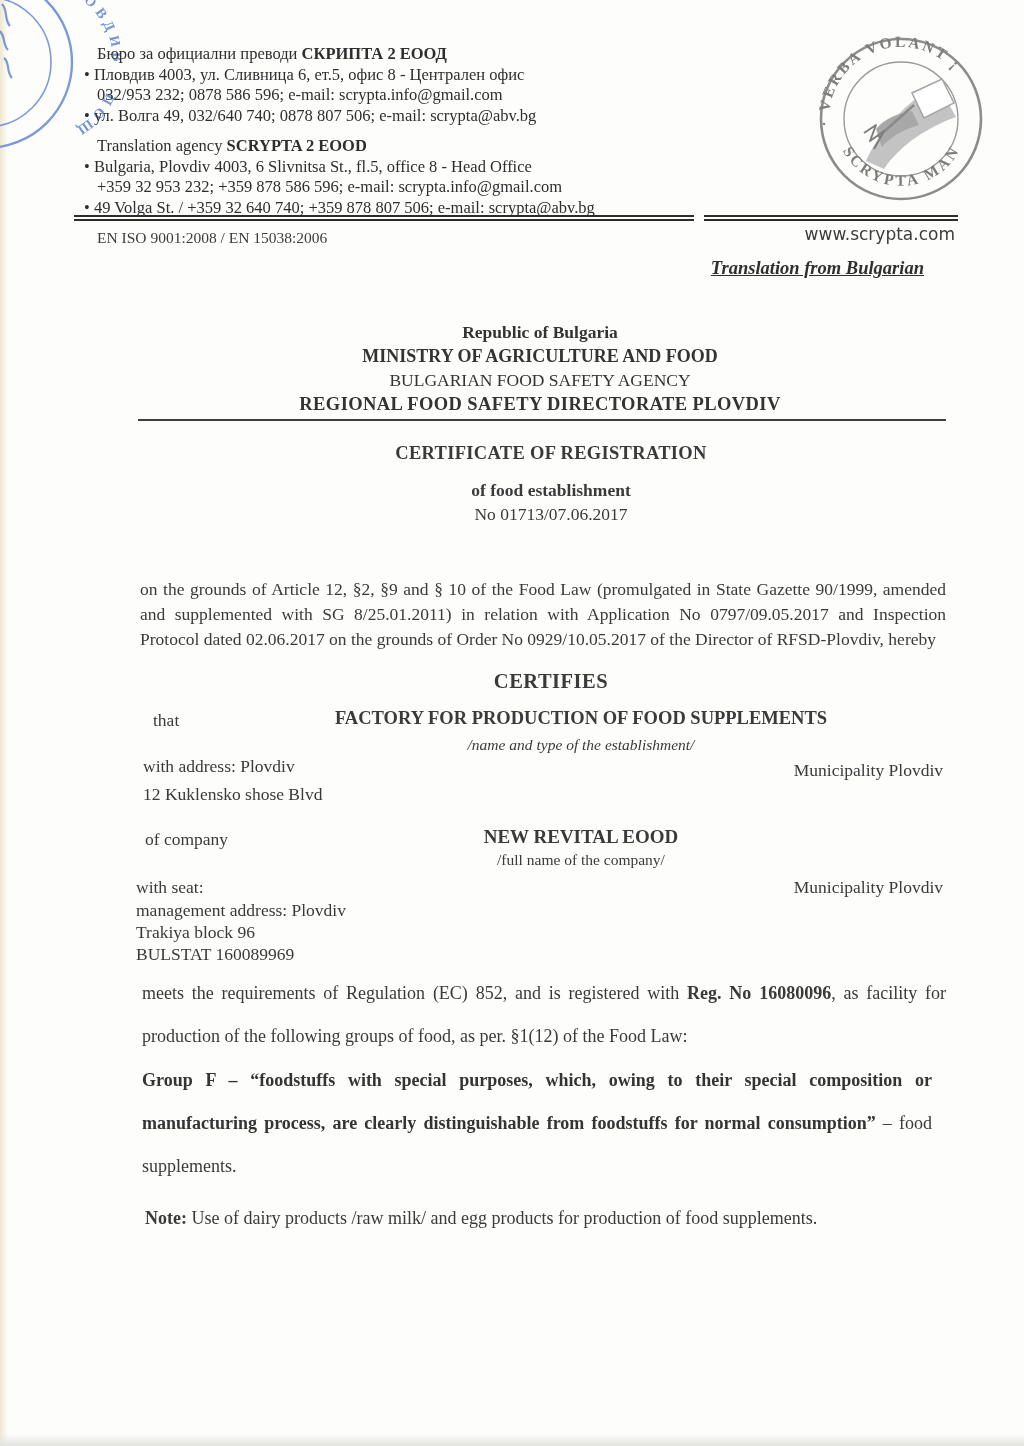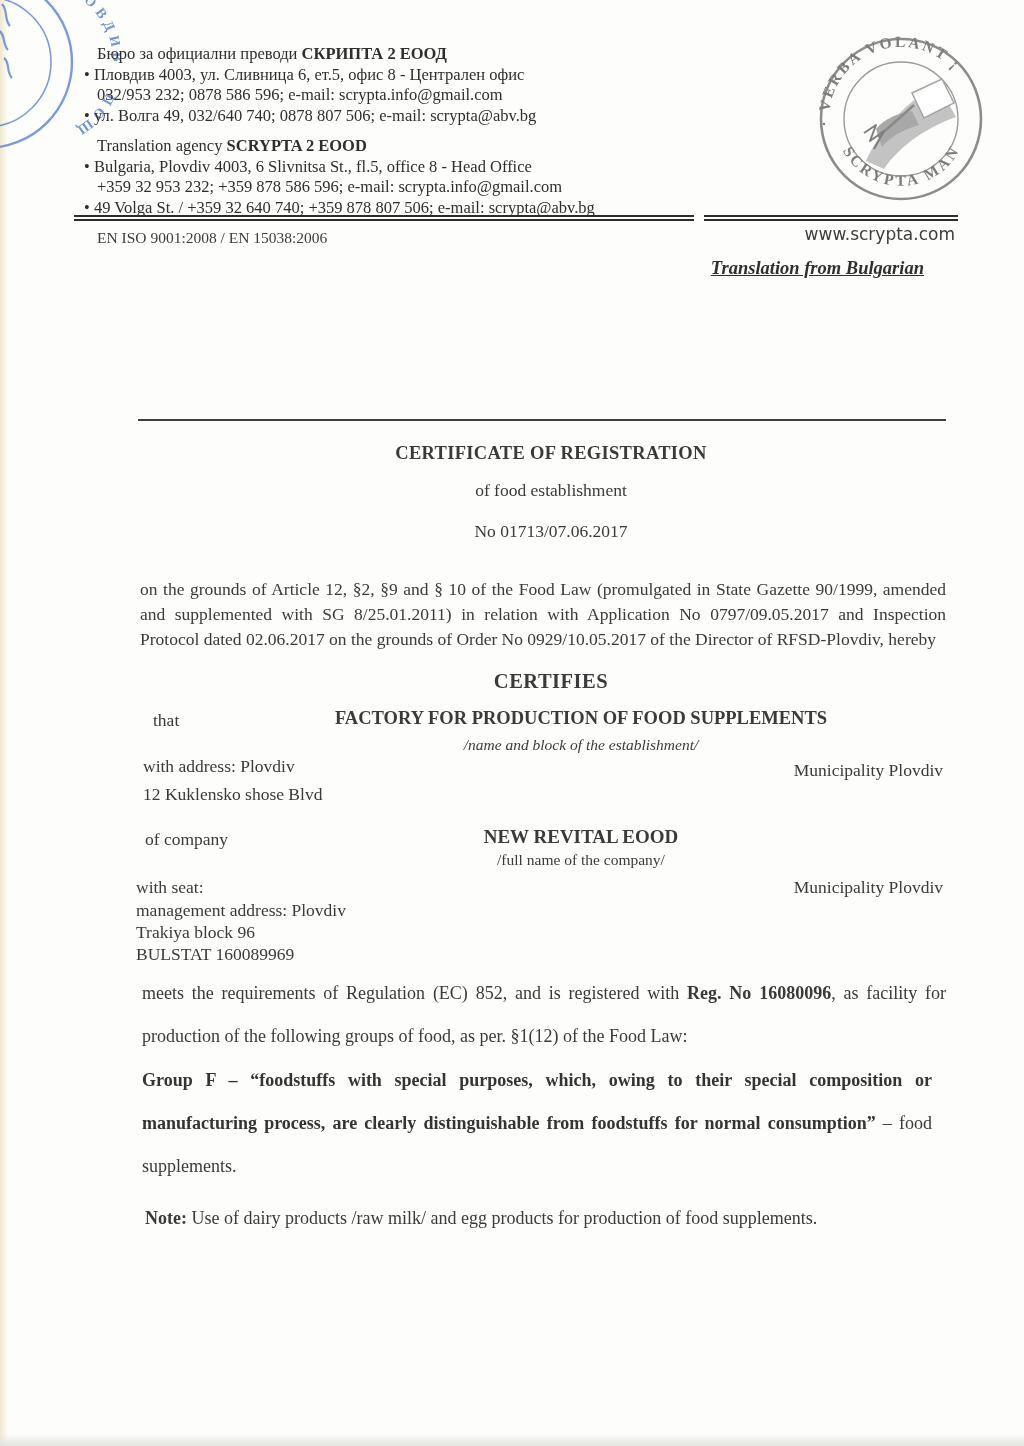--- a/index.html
+++ b/index.html
@@ -41,21 +41,21 @@
   
   .gov-block{position:absolute;left:75px;width:930px;top:322px;text-align:center;color:#333;}
   .gov-country{font-size:17.5px;font-weight:bold;margin-bottom:3px;}
   .gov-ministry{font-size:18px;font-weight:bold;margin-bottom:3px;}
   .gov-agency{font-size:17.5px;margin-bottom:3px;}
   .gov-directorate{font-size:18.5px;font-weight:bold;letter-spacing:.4px;}
   .gov-rule{position:absolute;left:138px;width:808px;top:419px;border-top:2px solid #3e3e3e;}
 
   .cert-head{position:absolute;left:121px;width:860px;top:443px;text-align:center;}
   .cert-title{font-size:18.5px;font-weight:bold;letter-spacing:.3px;margin-bottom:16px;}
-  .cert-sub{font-size:17.5px;margin-bottom:20px;}
+  .cert-sub{font-size:17.5px;margin-bottom:3px;font-weight:bold;}
   .cert-no{font-size:17.5px;}
 
   .issuer{position:absolute;left:121px;width:860px;top:555px;text-align:center;
     font-weight:bold;font-size:18px;}
   .grounds{position:absolute;left:140px;width:806px;top:577px;
     text-align:justify;font-size:17.5px;line-height:24.8px;}
   .certifies{position:absolute;left:121px;width:860px;top:670px;text-align:center;
     font-weight:bold;font-size:20.5px;letter-spacing:.5px;}
 
   .that-label{position:absolute;left:153px;top:710px;font-size:17.5px;}
@@ -145,34 +145,40 @@
   </svg>
 
   <div class="rule-double"></div>
   <div class="rule-gap"></div>
 
   <div class="iso-row">EN ISO 9001:2008 / EN 15038:2006</div>
   <div class="website">www.scrypta.com</div>
 
   <div class="translation-note">Translation from Bulgarian</div>
 
+  <div class="gov-block">
+    <div class="gov-country">Republic of Bulgaria</div>
+    <div class="gov-ministry">MINISTRY OF AGRICULTURE AND FOOD</div>
+    <div class="gov-agency">BULGARIAN FOOD SAFETY AGENCY</div>
+    <div class="gov-directorate">REGIONAL FOOD SAFETY DIRECTORATE PLOVDIV</div>
+  </div>
   <div class="gov-rule"></div>
 
   <div class="cert-head">
     <div class="cert-title">CERTIFICATE OF REGISTRATION</div>
     <div class="cert-sub">of food establishment</div>
     <div class="cert-no">No 01713/07.06.2017</div>
   </div>
 
   <div class="grounds">on the grounds of Article 12, §2, §9 and § 10 of the Food Law (promulgated in State Gazette 90/1999, amended and supplemented with SG 8/25.01.2011) in relation with Application No 0797/09.05.2017 and Inspection Protocol dated 02.06.2017 on the grounds of Order No 0929/10.05.2017 of the Director of RFSD-Plovdiv, hereby</div>
   <div class="certifies">CERTIFIES</div>
 
   <div class="that-label">that</div>
   <div class="estab-name">FACTORY FOR PRODUCTION OF FOOD SUPPLEMENTS</div>
-  <div class="estab-caption">/name and block of the establishment/</div>
+  <div class="estab-caption">/name and type of the establishment/</div>
 
   <div class="addr1">with address: Plovdiv</div>
   <div class="muni1">Municipality Plovdiv</div>
   <div class="addr2">12 Kuklensko shose Blvd</div>
 
   <div class="company-label">of company</div>
   <div class="company-name">NEW REVITAL EOOD</div>
   <div class="company-caption">/full name of the company/</div>
 
   <div class="seat-label">with seat:</div>

